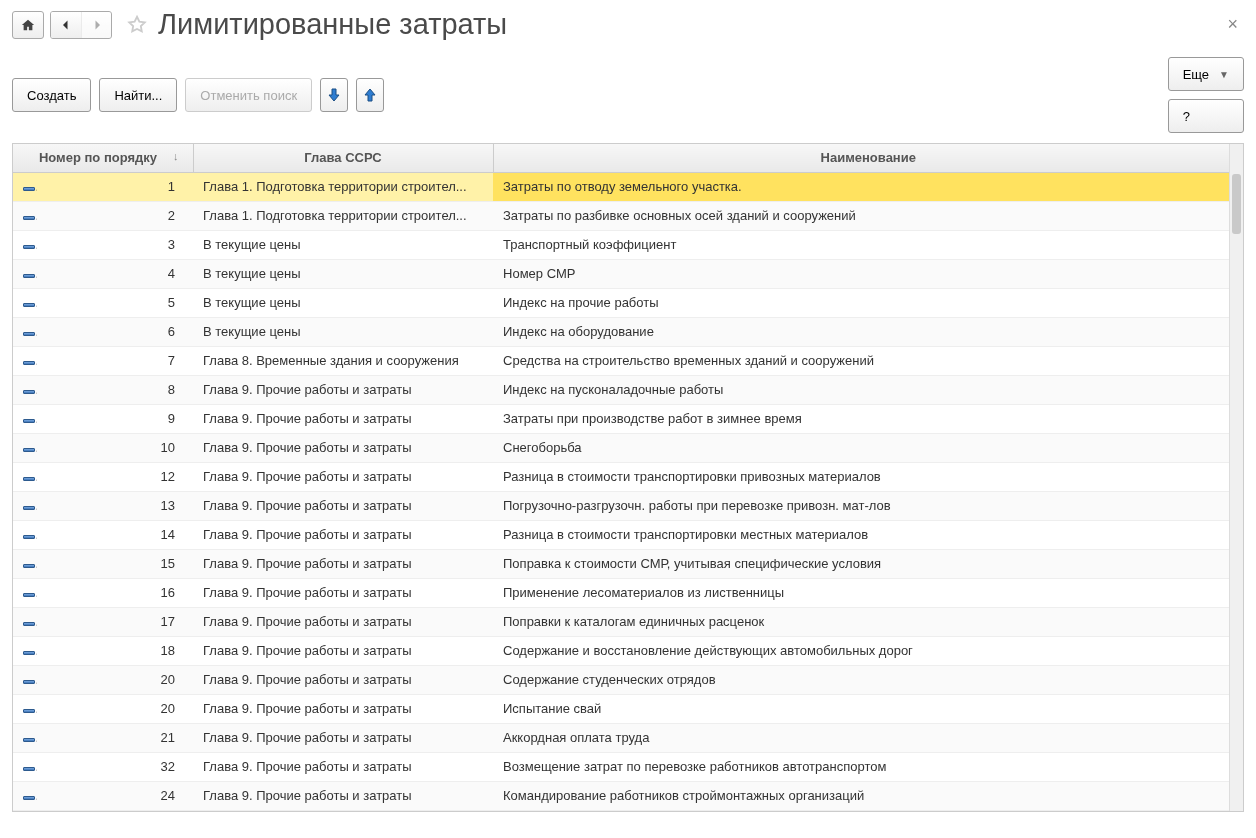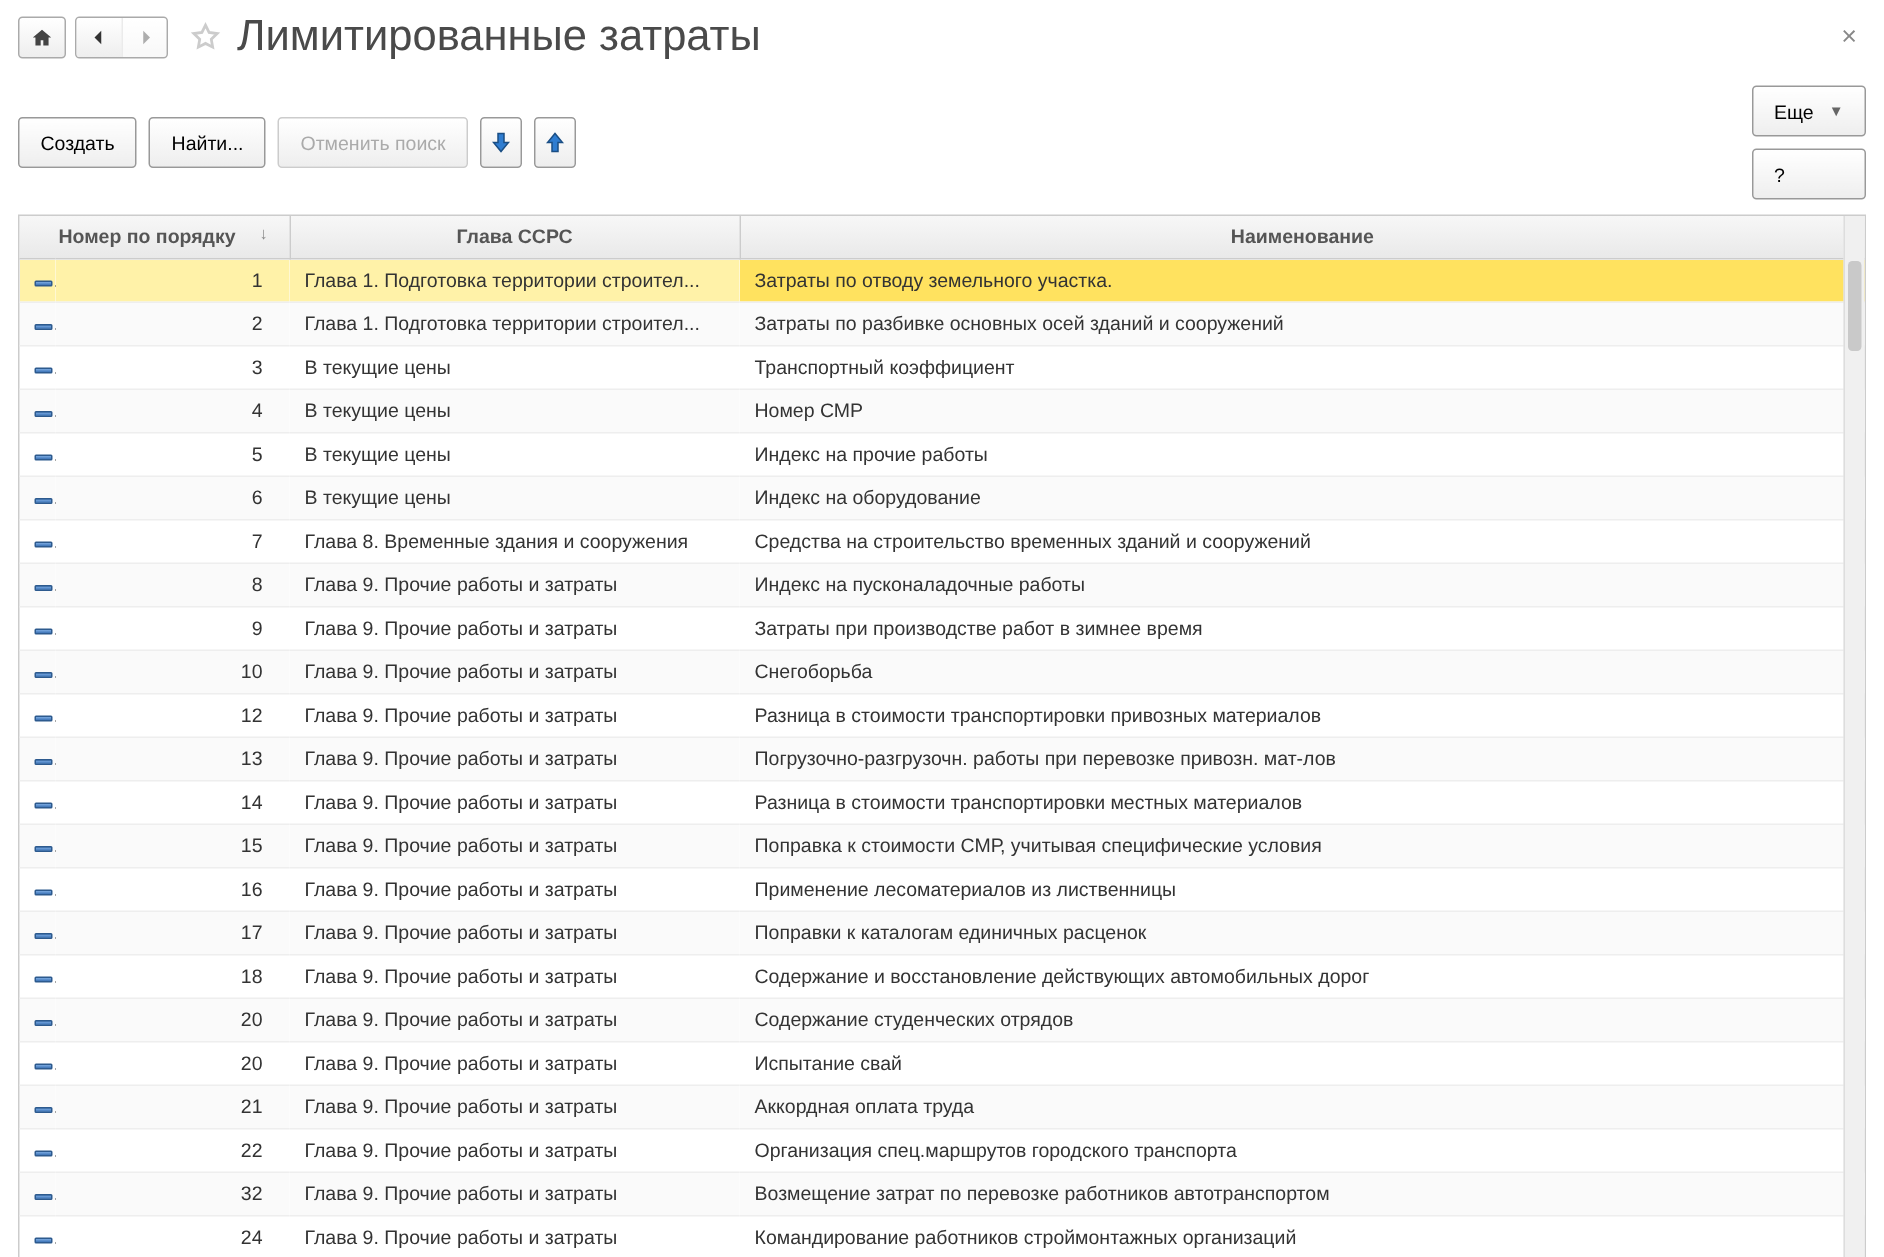--- a/index.html
+++ b/index.html
@@ -335,26 +335,20 @@
           <td>Испытание свай</td>
         </tr>
         <tr>
           <td class="icon-cell"><span class="row-icon"></span></td>
           <td class="num-cell">21</td>
           <td class="chapter-cell">Глава 9. Прочие работы и затраты</td>
           <td>Аккордная оплата труда</td>
         </tr>
         <tr>
           <td class="icon-cell"><span class="row-icon"></span></td>
-          <td class="num-cell">22</td>
-          <td class="chapter-cell">Глава 9. Прочие работы и затраты</td>
-          <td>Организация спец.маршрутов городского транспорта</td>
-        </tr>
-        <tr>
-          <td class="icon-cell"><span class="row-icon"></span></td>
           <td class="num-cell">32</td>
           <td class="chapter-cell">Глава 9. Прочие работы и затраты</td>
           <td>Возмещение затрат по перевозке работников автотранспортом</td>
         </tr>
         <tr>
           <td class="icon-cell"><span class="row-icon"></span></td>
           <td class="num-cell">24</td>
           <td class="chapter-cell">Глава 9. Прочие работы и затраты</td>
           <td>Командирование работников строймонтажных организаций</td>
         </tr>

